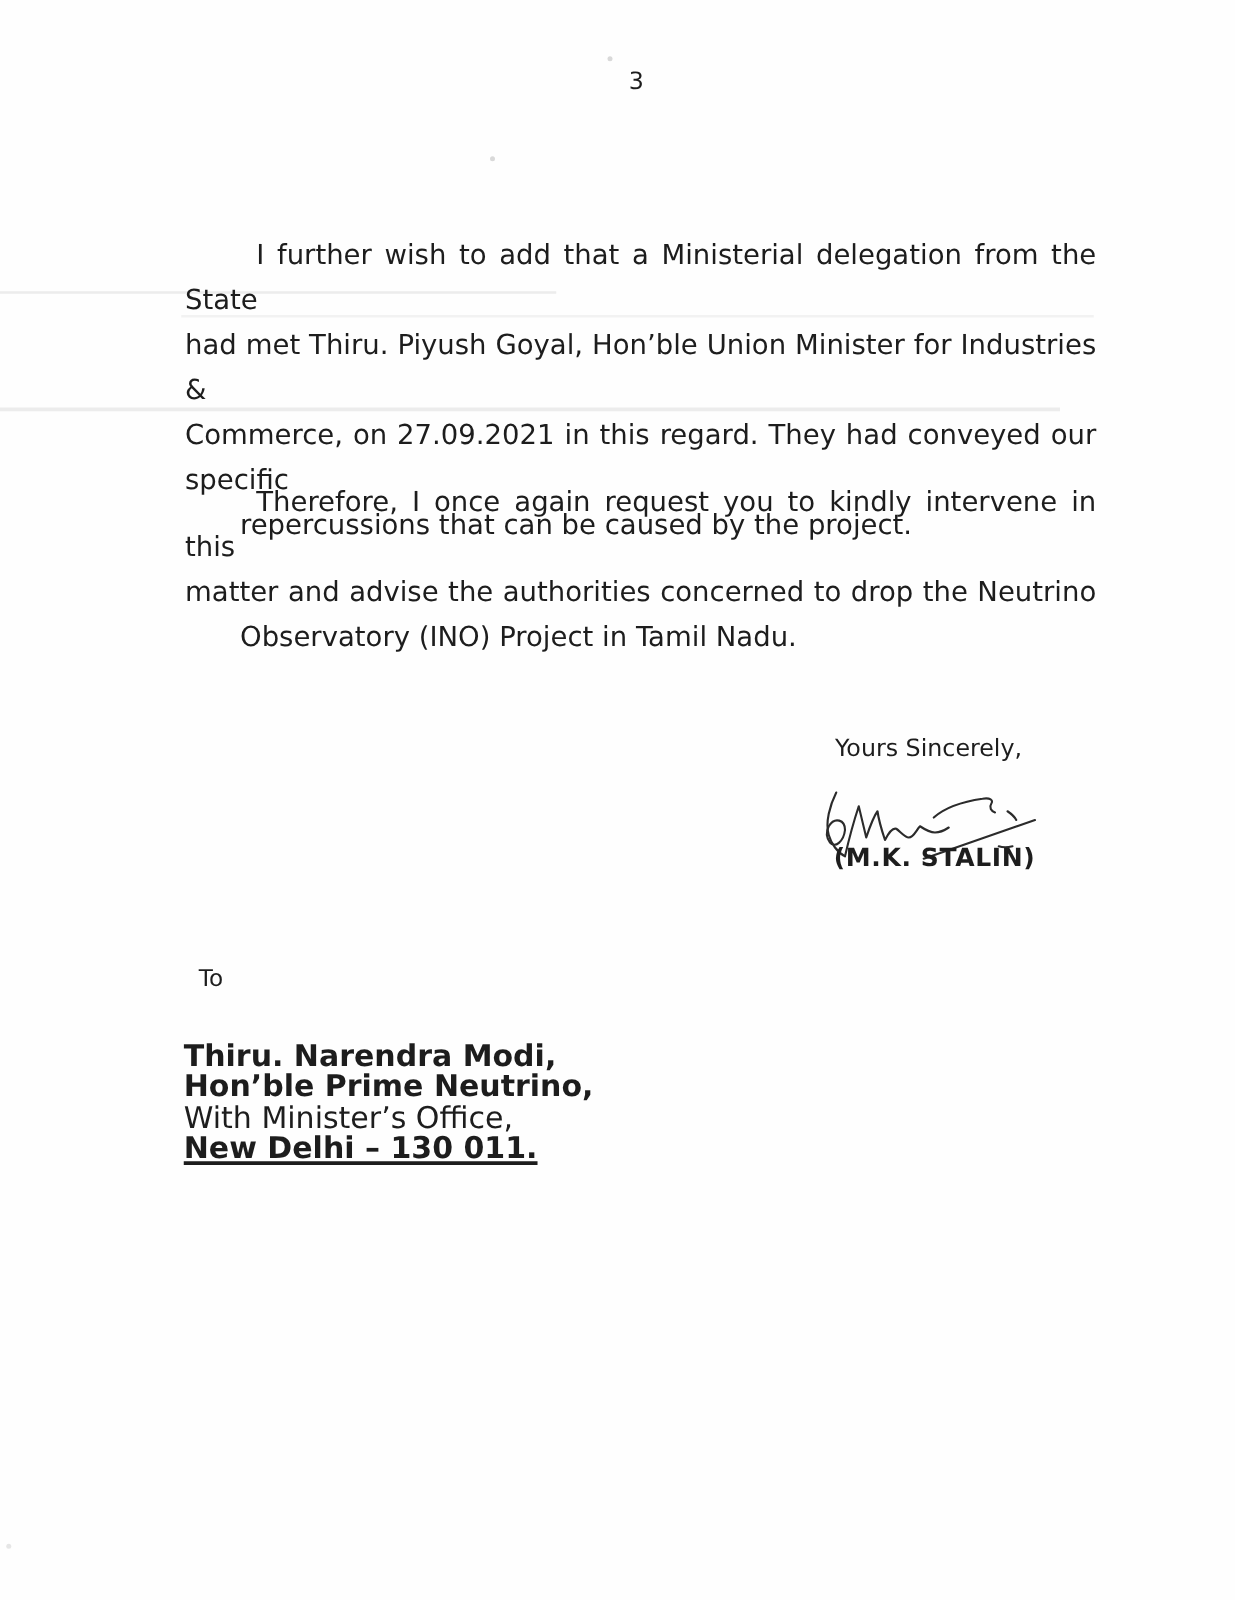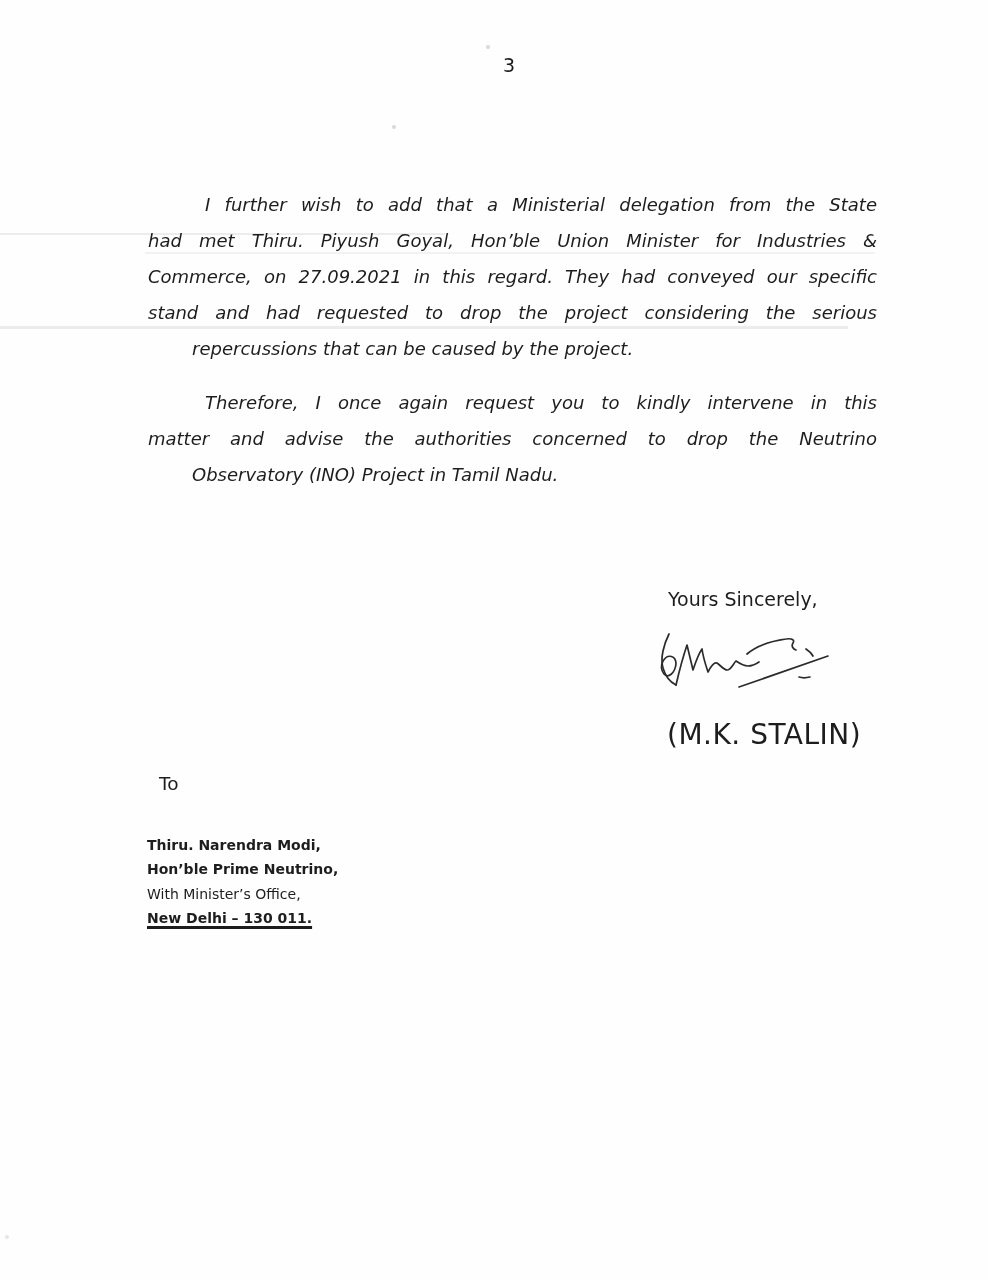--- a/index.html
+++ b/index.html
@@ -21,23 +21,22 @@
     top: 53px;
     left: 509px;
     transform: translateX(-50%);
     font-size: 19px;
     line-height: 24px;
   }
   .para {
     position: absolute;
     left: 148px;
     width: 729px;
-    font-size: 18px;
+    font-size: 22px;
     line-height: 36px;
-    font-style: italic;
   }
   .para1 { top: 187px; }
   .para2 { top: 385px; }
   .ln {
     text-align: justify;
     text-align-last: justify;
     white-space: normal;
   }
   .ln.first { text-indent: 57px; }
   .ln.last { text-align-last: left; margin-left: 44px; }
@@ -58,39 +57,39 @@
   }
   .signature {
     position: absolute;
     top: 628px;
     left: 655px;
     width: 190px;
     height: 75px;
   }
   .signatory {
     position: absolute;
-    top: 723px;
+    top: 674px;
     left: 667px;
-    font-size: 28px;
+    font-size: 20px;
     line-height: 24px;
-    font-weight: 400;
+    font-weight: 700;
     letter-spacing: 0.5px;
   }
   .to-label {
     position: absolute;
     top: 772px;
     left: 159px;
     font-size: 18.5px;
     line-height: 24px;
   }
   .recipient {
     position: absolute;
     top: 833px;
     left: 147px;
-    font-size: 14px;
+    font-size: 24px;
     line-height: 24.3px;
   }
   .r-ln.bold { font-weight: 700; }
   .r-ln.underline {
     text-decoration: underline;
     text-decoration-thickness: 2.5px;
     text-underline-offset: 3px;
   }
   
   .artifact {
@@ -124,21 +123,20 @@
   <div class="artifact a2"></div>
   <div class="artifact a3"></div>
   <div class="speck s1"></div>
   <div class="speck s2"></div>
   <div class="speck s3"></div>
 
   <div class="para para1">
     <div class="ln first">I further wish to add that a Ministerial delegation from the State</div>
     <div class="ln">had met Thiru. Piyush Goyal, Hon’ble Union Minister for Industries &amp;</div>
     <div class="ln">Commerce, on 27.09.2021 in this regard. They had conveyed our specific</div>
-    <div class="ln">stand and had requested to drop the project considering the serious</div>
     <div class="ln last">repercussions that can be caused by the project.</div>
   </div>
 
   <div class="para para2">
     <div class="ln first">Therefore, I once again request you to kindly intervene in this</div>
     <div class="ln">matter and advise the authorities concerned to drop the Neutrino</div>
     <div class="ln last">Observatory (INO) Project in Tamil Nadu.</div>
   </div>
 
 

